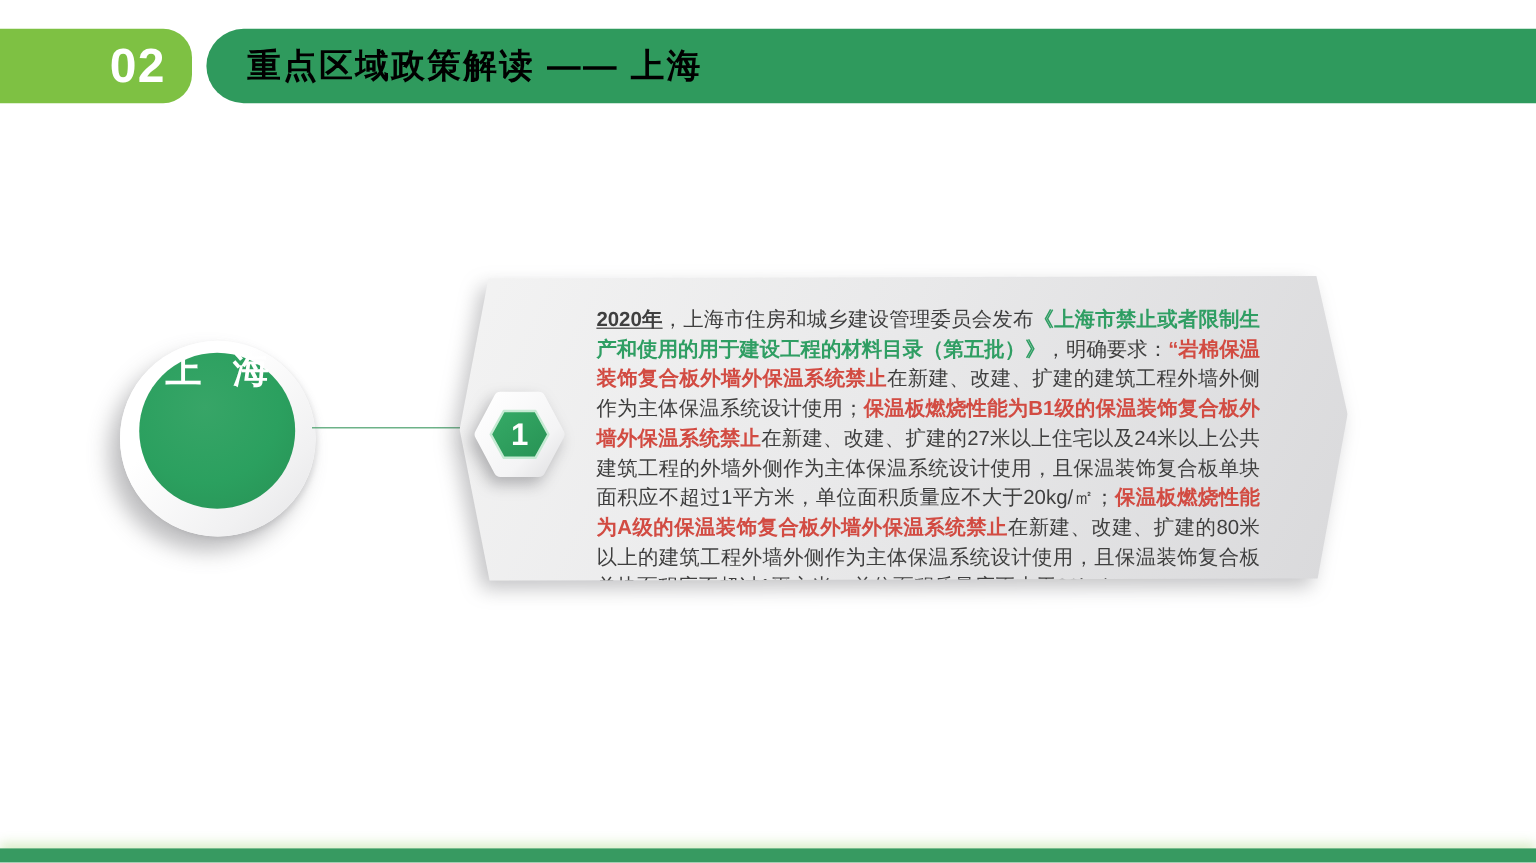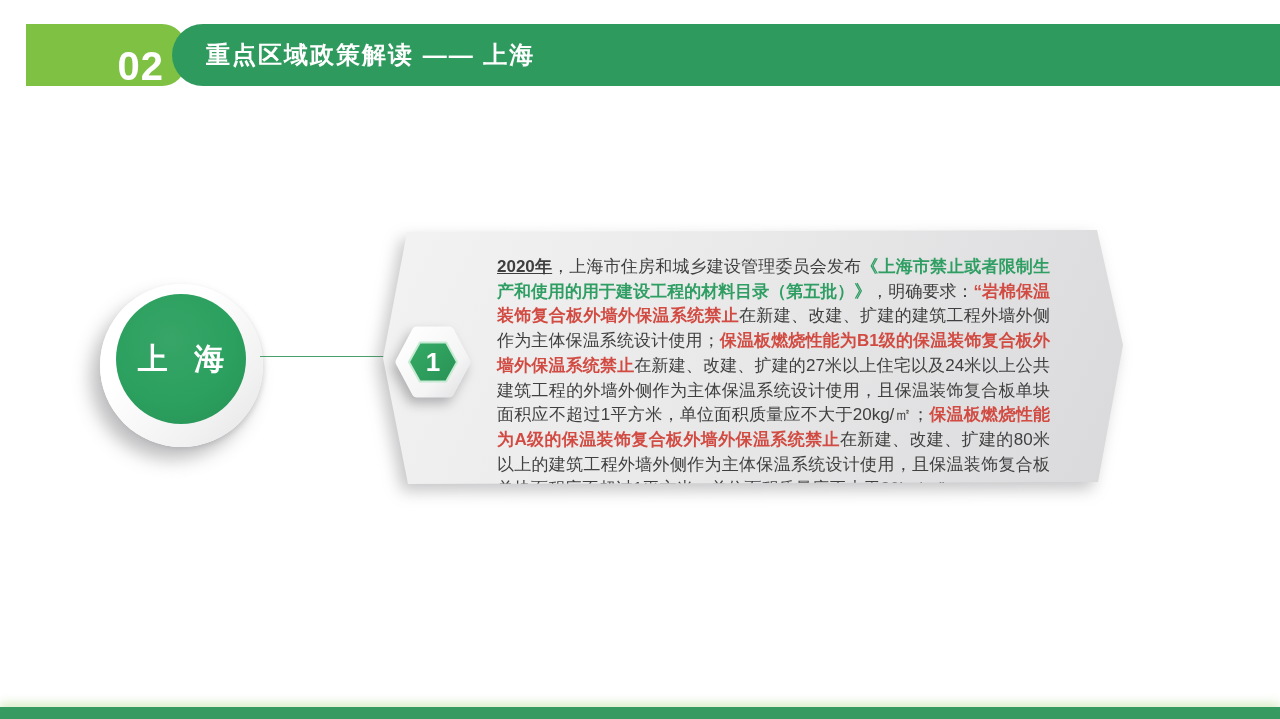--- a/index.html
+++ b/index.html
@@ -16,40 +16,40 @@
   html,body{margin:0;padding:0;background:#ffffff;}
   .canvas{
     position:relative;width:1280px;height:719px;overflow:hidden;background:#ffffff;
     font-family:"Liberation Sans","DejaVu Sans",sans-serif;
   }
 
   
   .section-tab{
     position:absolute;left:0;top:24px;width:160px;height:62px;
     background:var(--lime-green);border-radius:0 24px 24px 0;
-    display:flex;align-items:flex-end;justify-content:flex-end;padding-right:22px;box-sizing:border-box;margin-left:26px;
+    display:flex;align-items:center;justify-content:flex-end;padding-right:22px;box-sizing:border-box;
   }
   .section-tab .num{color:#fff;font-size:40px;font-weight:700;letter-spacing:1px;line-height:1;}
   .title-bar{
     position:absolute;left:172px;top:24px;width:1108px;height:62px;
     background:var(--header-green);border-radius:31px 0 0 31px;
     display:flex;align-items:center;padding-left:34px;box-sizing:border-box;
   }
-  .title-bar .title{color:#ffffff;font-size:24px;font-weight:700;letter-spacing:2px;line-height:1;}
+  .title-bar .title{color:#000000;font-size:28px;font-weight:700;letter-spacing:2px;line-height:1;}
 
   
   .circle-outer{
     position:absolute;left:100px;top:284px;width:163px;height:163px;border-radius:50%;
     background:linear-gradient(135deg,#ffffff 35%,#f1f1f2 75%,#e4e4e6 100%);
     box-shadow:-9px 12px 18px rgba(110,110,115,0.45), 2px 2px 4px rgba(160,160,165,0.25);
   }
   .circle-inner{
     position:absolute;left:16px;top:10px;width:130px;height:130px;border-radius:50%;
     background:radial-gradient(circle at 42% 35%, #37a567 0%, var(--badge-green) 55%, #279154 100%);
-    display:flex;align-items:center;justify-content:center;
+    display:flex;align-items:flex-start;justify-content:center;
   }
   .circle-inner .region{color:#fff;font-size:30px;font-weight:700;letter-spacing:9px;text-indent:9px;line-height:1;}
 
   
   .connector{
     position:absolute;left:260px;top:356px;width:132px;height:0;
     border-top:1.5px solid #4aa06b;
   }
 
   

